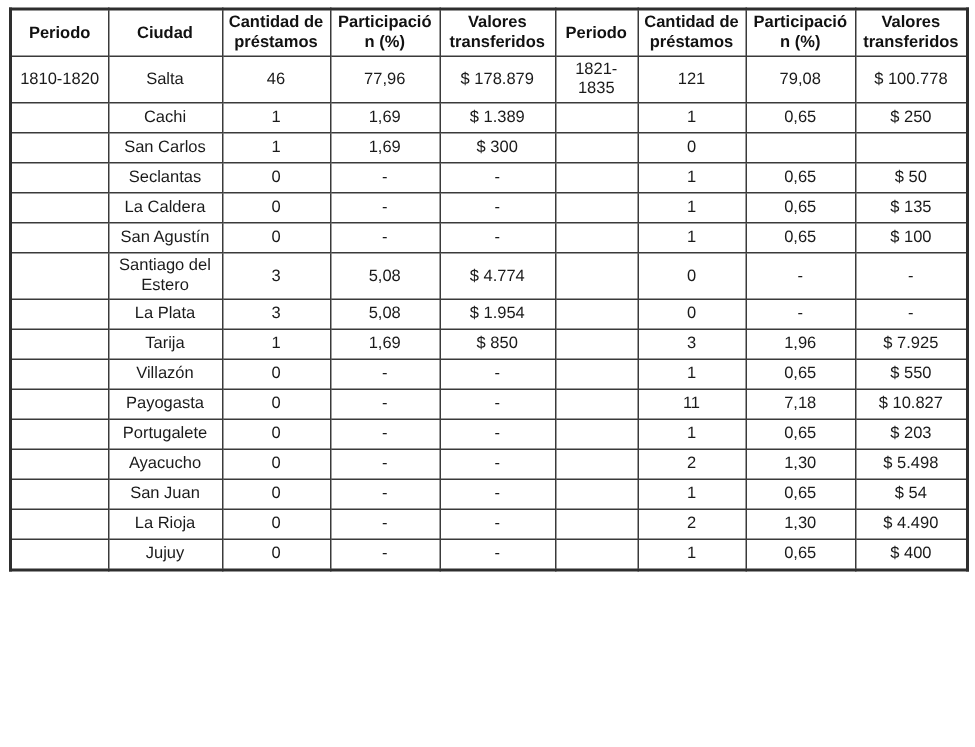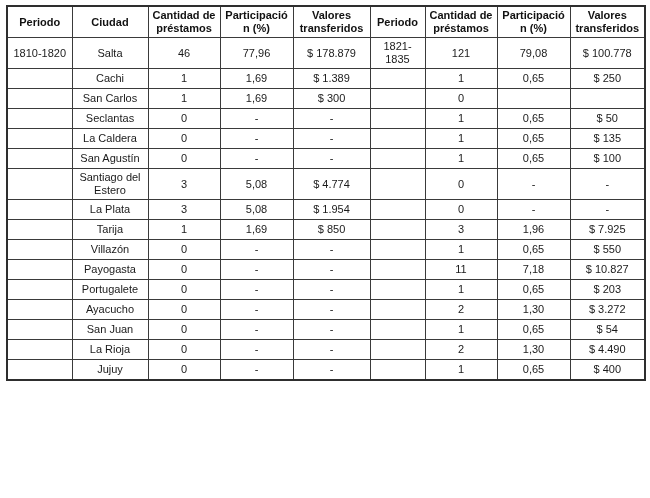--- a/index.html
+++ b/index.html
@@ -205,21 +205,21 @@
         </tr>
         <tr>
           <td></td>
           <td>Ayacucho</td>
           <td>0</td>
           <td>-</td>
           <td>-</td>
           <td></td>
           <td>2</td>
           <td>1,30</td>
-          <td>$ 3.272</td>
+          <td>$ 5.498</td>
         </tr>
         <tr>
           <td></td>
           <td>San Juan</td>
           <td>0</td>
           <td>-</td>
           <td>-</td>
           <td></td>
           <td>1</td>
           <td>0,65</td>

